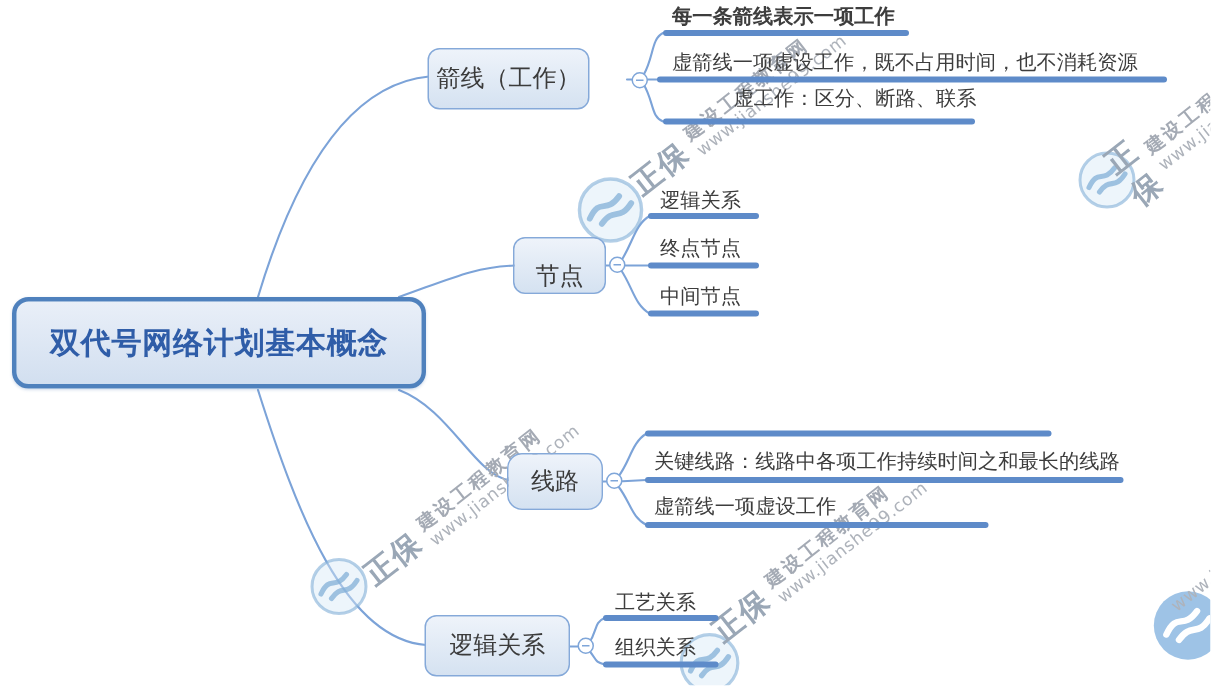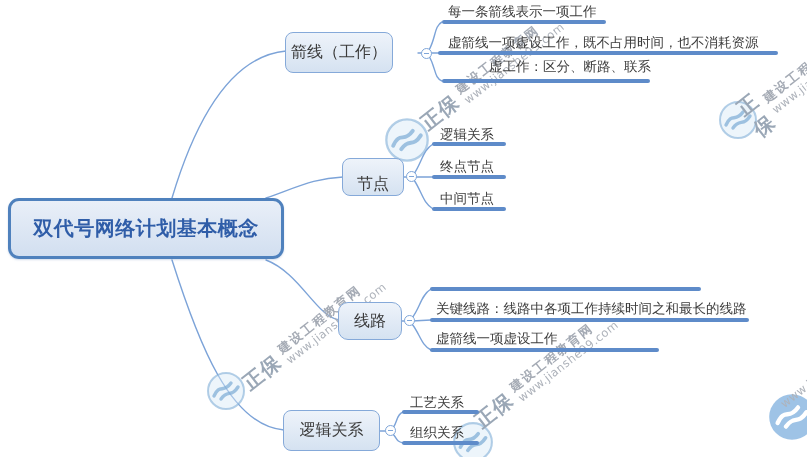--- a/index.html
+++ b/index.html
@@ -178,21 +178,21 @@
 
   <div class="node root" id="root-node">
     <span>双代号网络计划基本概念</span>
   </div>
 
   <div class="node" id="branch-arrow">
     <span>箭线（工作）</span>
   </div>
   <div class="toggle" style="left:421px;top:48px;"></div>
 
-  <div class="child-label" style="left:448px;top:2px;">每一条箭线表示一项工作</div>
+  <div class="child-label" style="left:448px;top:2px;font-weight:bold;">每一条箭线表示一项工作</div>
   <div class="underline" style="left:442px;top:20px;width:164px;"></div>
 
   <div class="child-label" style="left:448px;top:33px;">虚箭线一项虚设工作，既不占用时间，也不消耗资源</div>
   <div class="underline" style="left:438px;top:51px;width:340px;"></div>
 
   <div class="child-label" style="left:448px;top:57px;margin-left:41px;">虚工作：区分、断路、联系</div>
   <div class="underline" style="left:442px;top:79px;width:208px;"></div>
 
   <div class="node" id="branch-joint">
     <span>节点</span>

